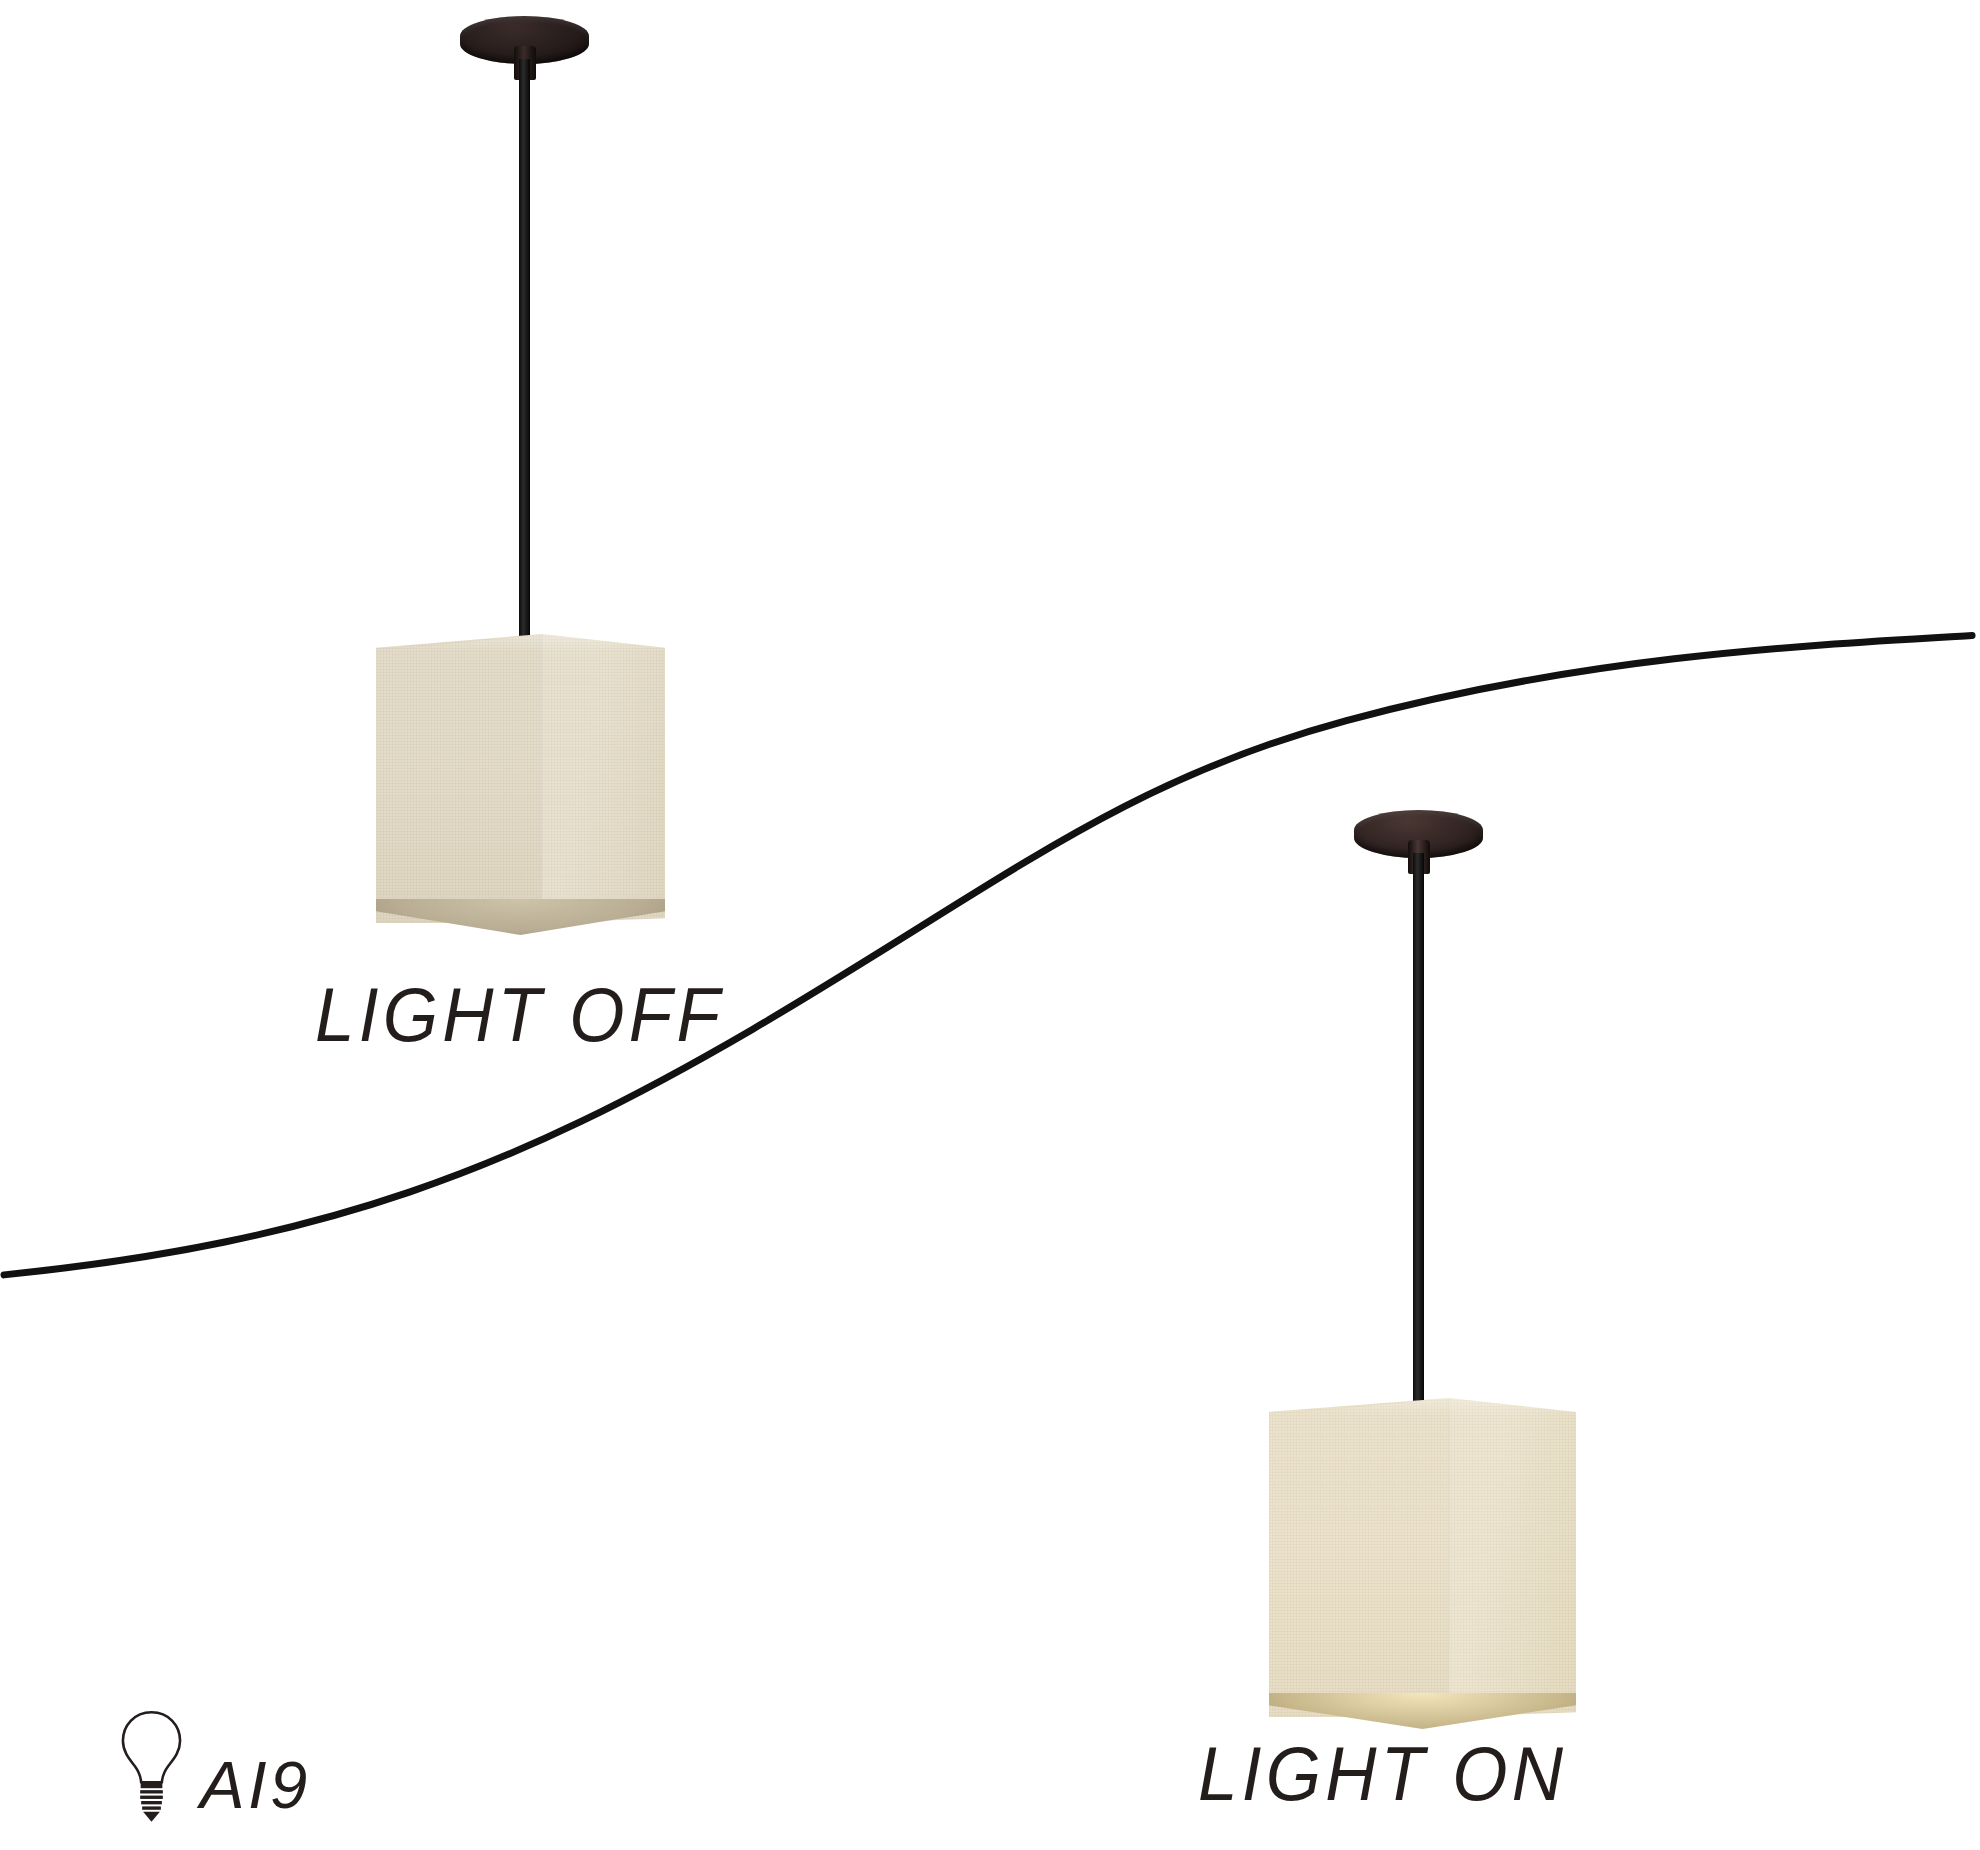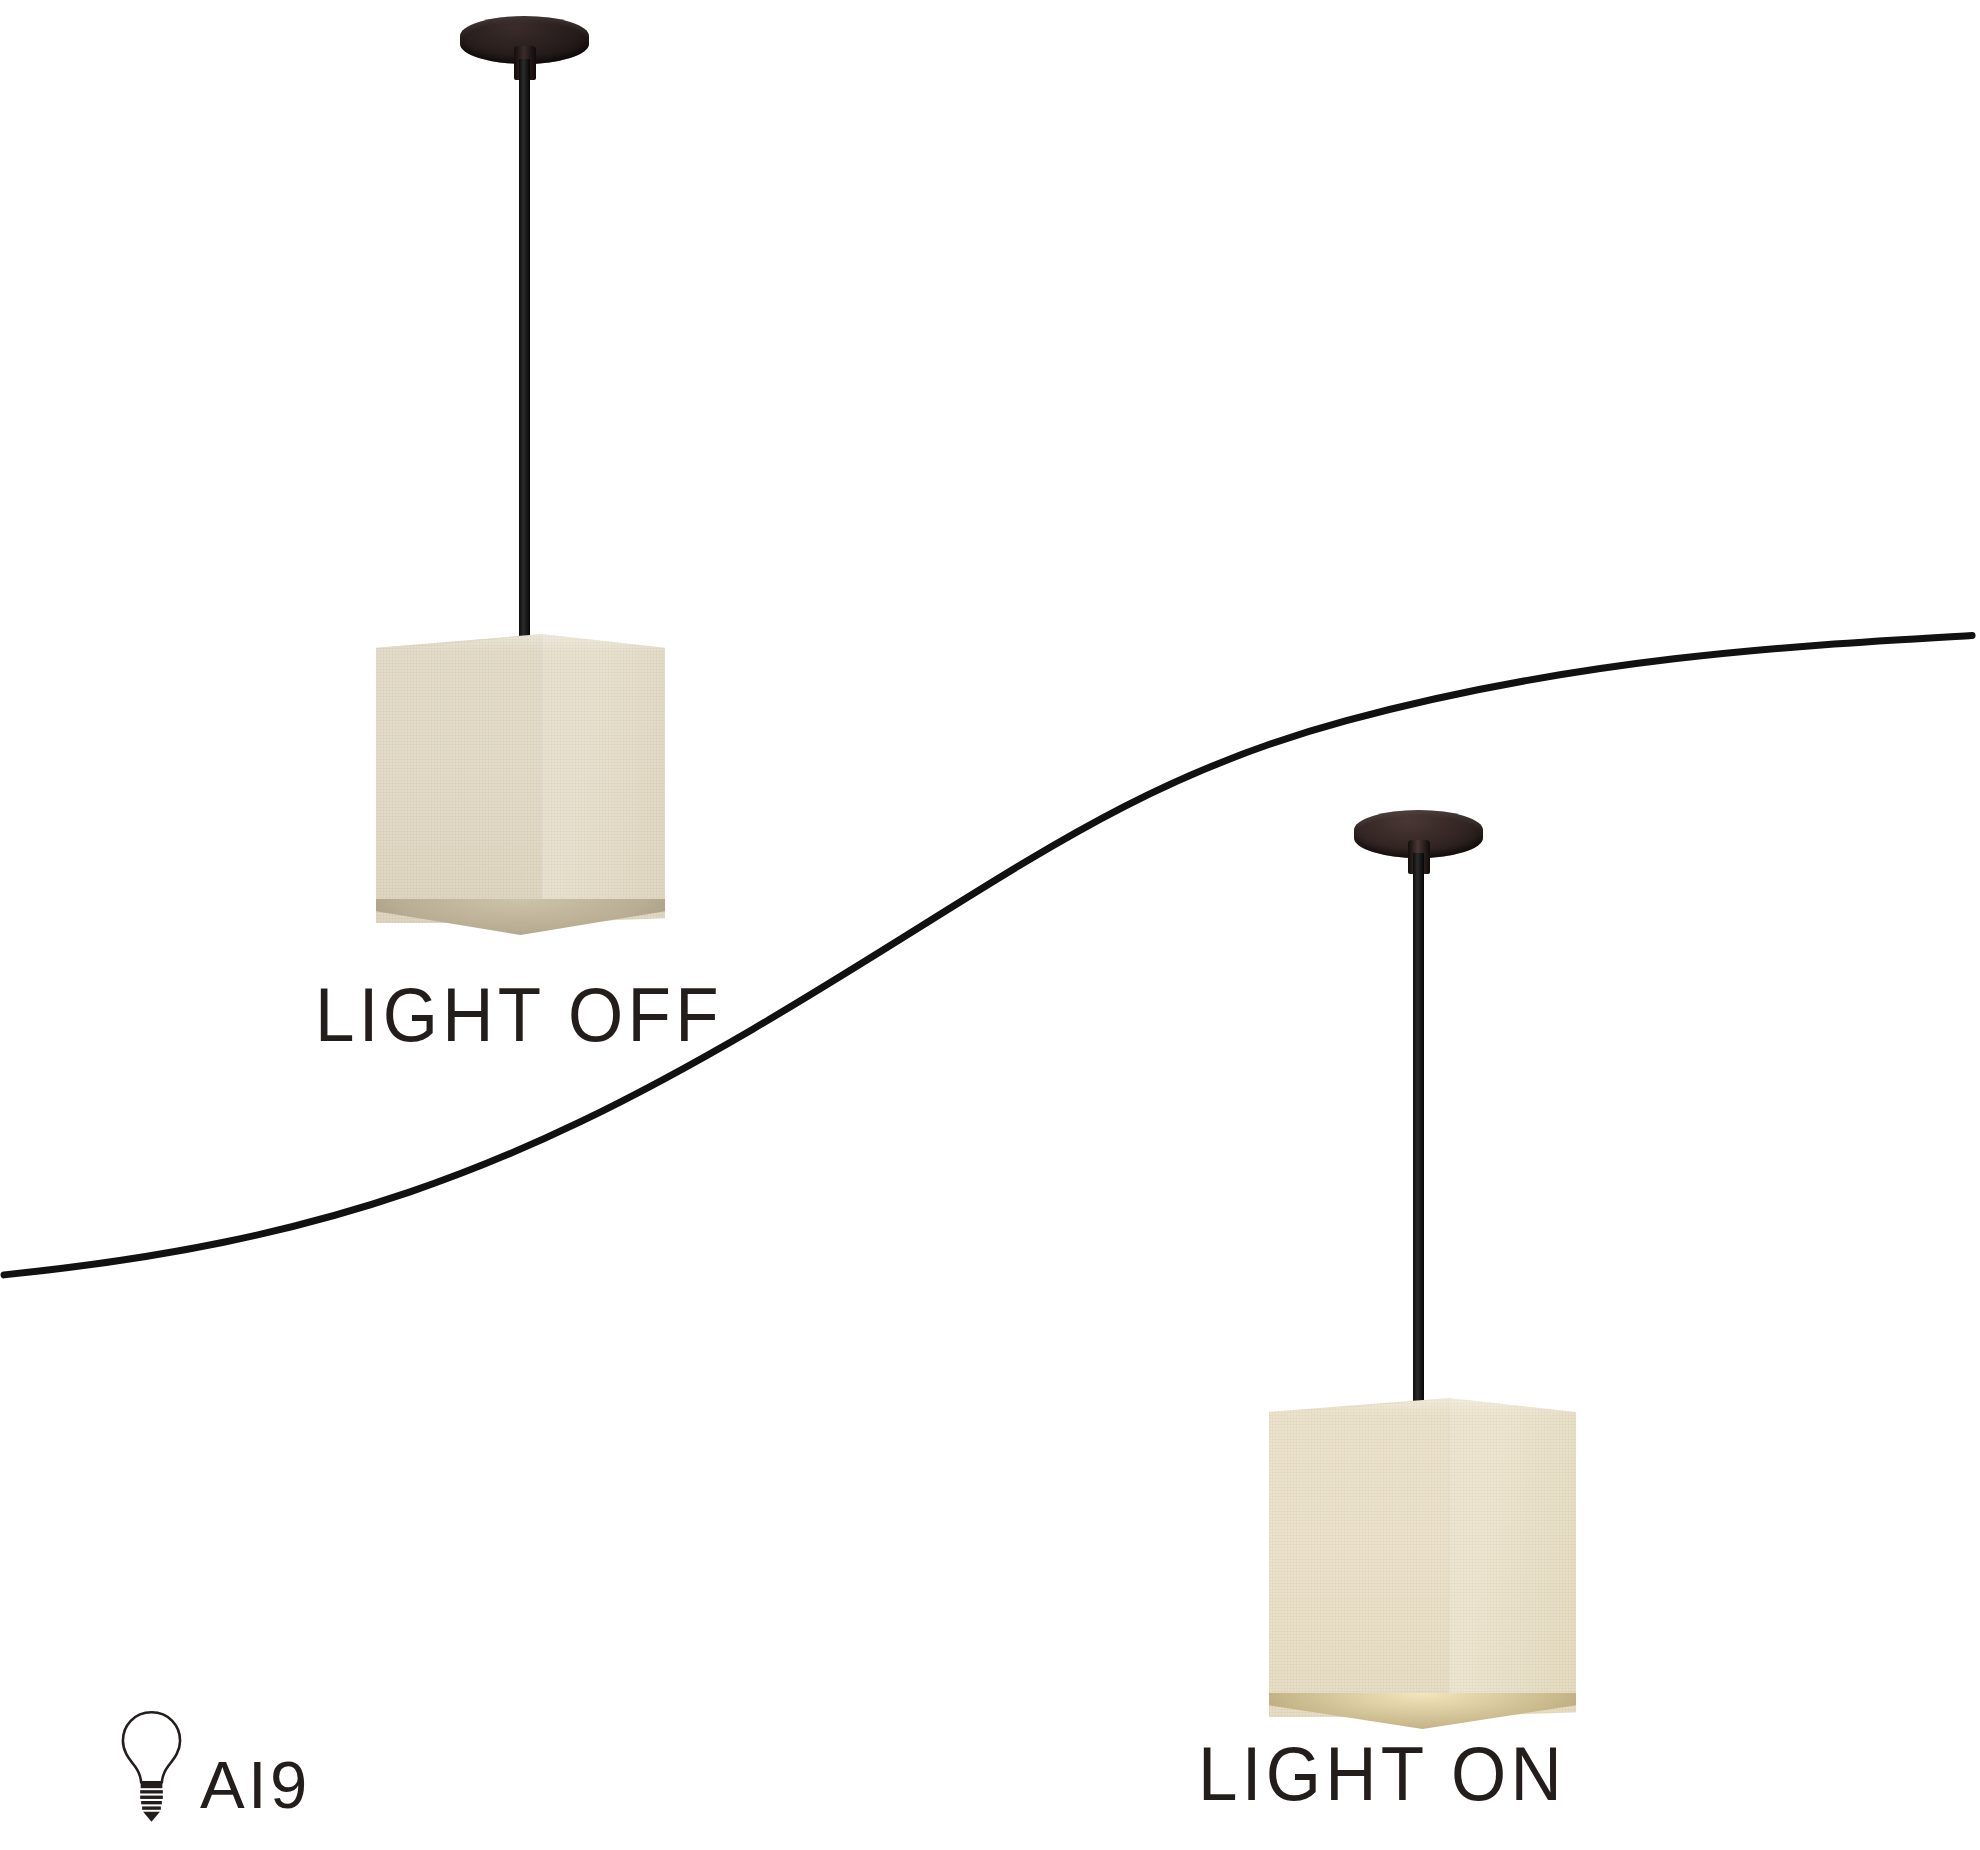--- a/index.html
+++ b/index.html
@@ -14,20 +14,21 @@
     overflow: hidden;
     font-family: "Liberation Sans", sans-serif;
   }
 
   #stage {
     position: absolute;
     left: 0; top: 0;
     width: 1980px;
     height: 1850px;
     background: #ffffff;
+    font-style: italic;
   }
 
   
   .divider-svg {
     position: absolute;
     left: 0; top: 0;
     width: 1980px;
     height: 1850px;
     pointer-events: none;
   }

